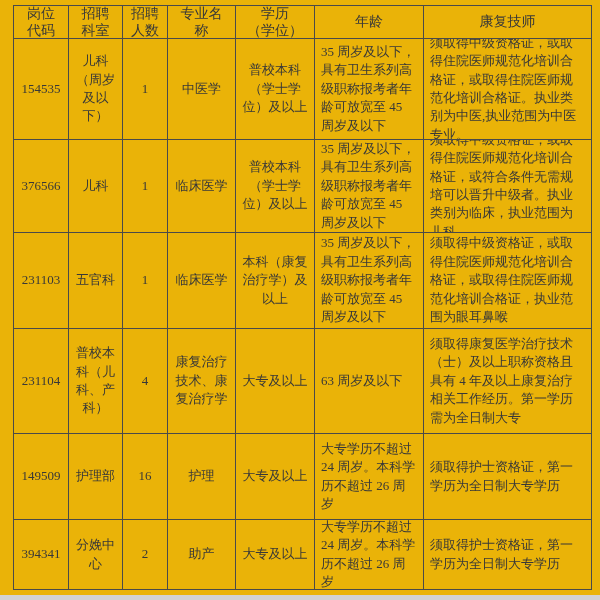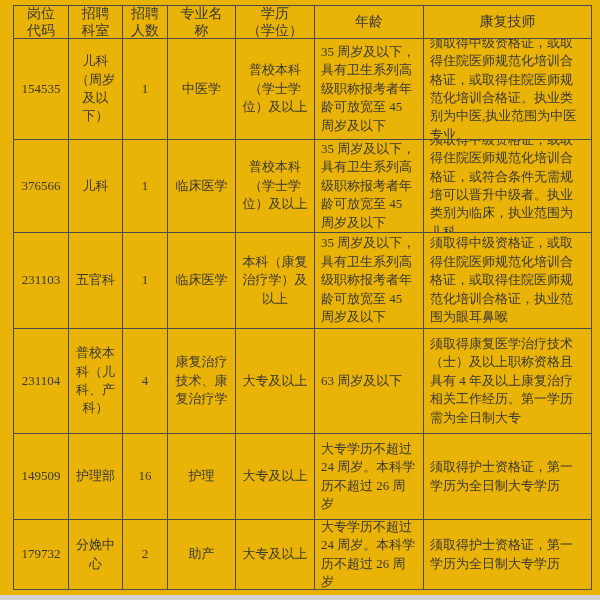--- a/index.html
+++ b/index.html
@@ -125,21 +125,21 @@
       <div class="cell">149509</div>
       <div class="cell">护理部</div>
       <div class="cell">16</div>
       <div class="cell">护理</div>
       <div class="cell">大专及以上</div>
       <div class="cell left">大专学历不超过 24 周岁。本科学历不超过 26 周岁</div>
       <div class="cell left">须取得护士资格证，第一学历为全日制大专学历</div>
     </div>
 
     <div class="row">
-      <div class="cell">179732</div>
+      <div class="cell">394341</div>
       <div class="cell">分娩中心</div>
       <div class="cell">2</div>
       <div class="cell">助产</div>
       <div class="cell">大专及以上</div>
       <div class="cell left">大专学历不超过 24 周岁。本科学历不超过 26 周岁</div>
       <div class="cell left">须取得护士资格证，第一学历为全日制大专学历</div>
     </div>
 
   </div>
   <div class="bottom-strip"></div>

